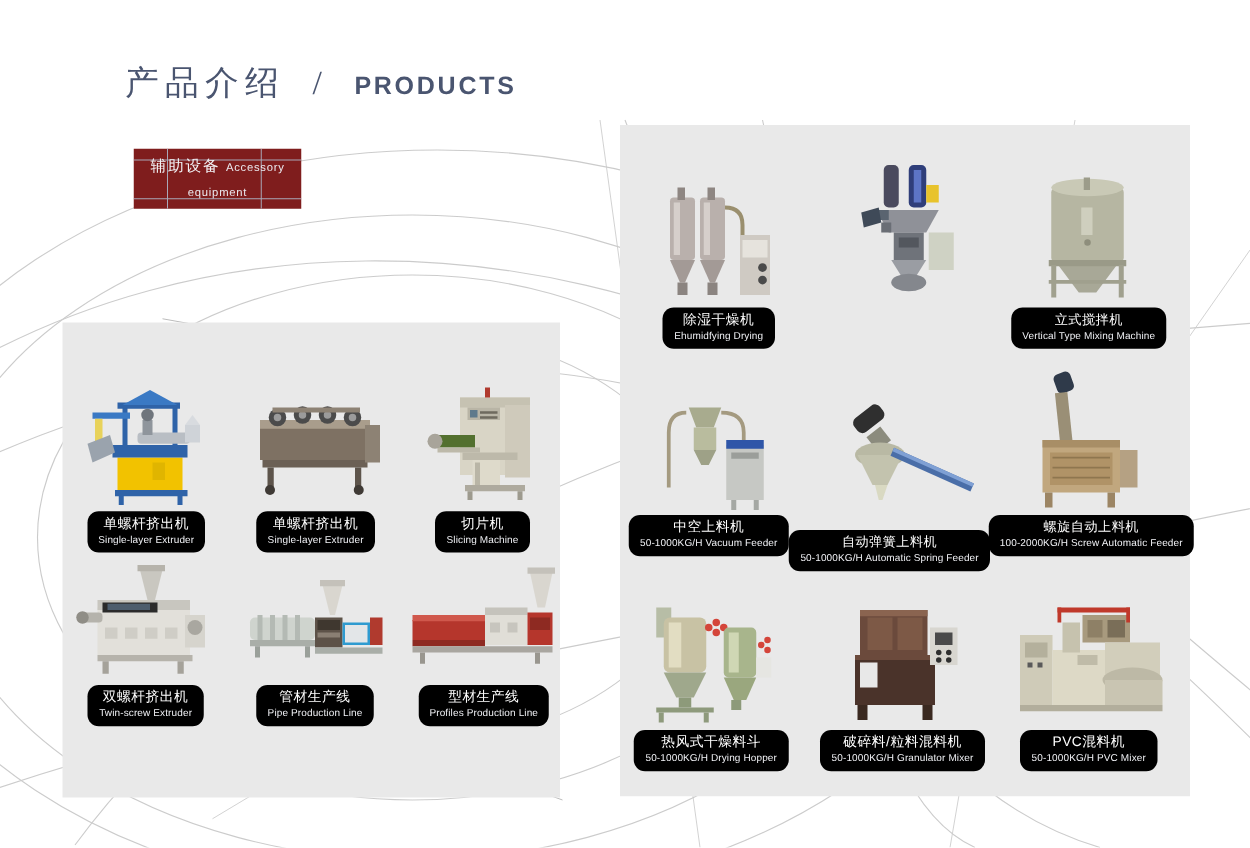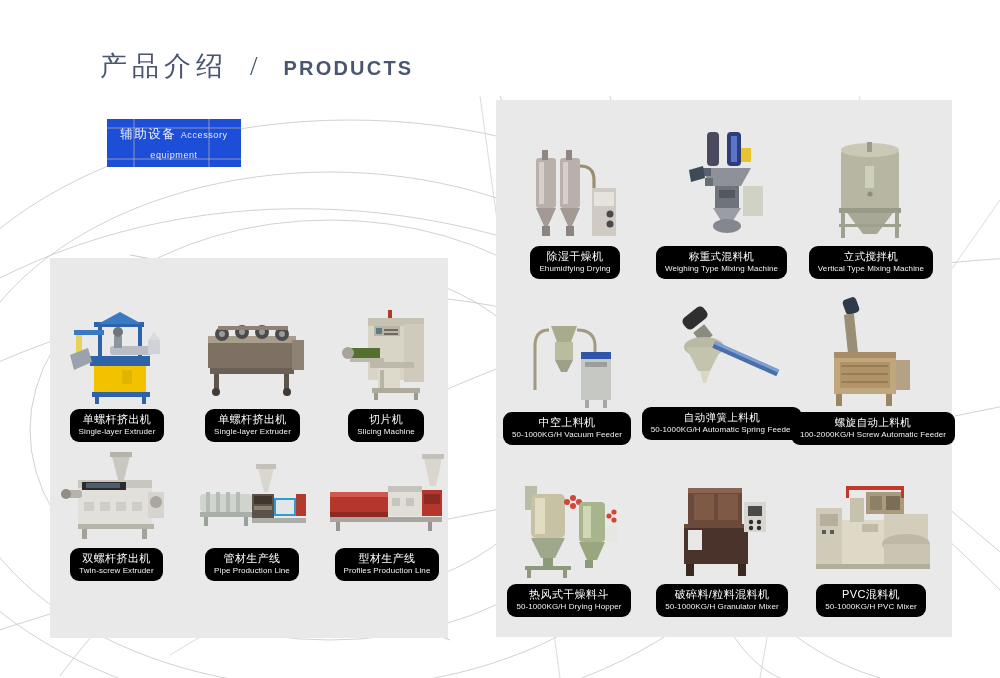--- a/index.html
+++ b/index.html
@@ -27,21 +27,21 @@
     font-size:27px;color:#4a5570;letter-spacing:5px;font-weight:400;
   }
   .title-slash{font-family:"Liberation Serif",serif;font-size:27px;color:#4a5570;margin-left:-4px;}
   .title-en{
     font-size:20px;color:#4a5570;letter-spacing:2.2px;font-weight:700;
   }
 
   
   .accessory-box{
     position:absolute;left:107px;top:119px;width:134px;height:48px;
-    background:#1d4ed8;
+    background:#7f1d1d;
     display:flex;flex-direction:column;align-items:center;justify-content:center;
   }
   .accessory-box .ab-inner{position:relative;z-index:2;text-align:center;line-height:1.25;}
   .accessory-cn{font-size:12.5px;color:#f2f2f5;letter-spacing:1.5px;}
   .accessory-en{font-size:9px;color:#eceaf0;letter-spacing:.6px;margin-top:2px;}
   .ab-grid{position:absolute;left:0;top:0;width:100%;height:100%;z-index:1;}
 
   
   .panel{position:absolute;background:#e9e9e9;}
   #panel-left{left:50px;top:258px;width:398px;height:380px;}
@@ -353,24 +353,20 @@
       <polygon points="46,44 96,44 86,62 56,62" fill="#8f9198"></polygon>
       <rect x="44" y="44" width="12" height="8" fill="#5a6470"></rect>
       <polygon points="34,46 48,42 50,54 36,58" fill="#3f4a58"></polygon>
       <rect x="60" y="62" width="24" height="22" fill="#6f737a"></rect>
       <rect x="64" y="66" width="16" height="8" fill="#53575e"></rect>
       <polygon points="58,84 86,84 76,100 68,100" fill="#9a9da3"></polygon>
       <ellipse cx="72" cy="102" rx="14" ry="7" fill="#84878d"></ellipse>
       <rect x="88" y="62" width="20" height="30" fill="#cfd2c4"></rect>
       <rect x="50" y="54" width="8" height="8" fill="#6a6e75"></rect>
     </svg>
-    <div class="label wide">
-      <span class="l-cn">称重式混料机</span>
-      <span class="l-en">Weighing Type Mixing Machine</span>
-    </div>
   </div>
 
   <div class="product" style="left:803px;top:124px;width:136px;">
     <svg class="art" width="136" height="118" viewBox="0 0 136 118">
       <rect x="38" y="26" width="58" height="60" rx="4" fill="#b6b6a2"></rect>
       <ellipse cx="67" cy="26" rx="29" ry="7" fill="#c9c9b6"></ellipse>
       <rect x="64" y="18" width="5" height="10" fill="#9c9c8a"></rect>
       <rect x="62" y="42" width="9" height="22" fill="#cfcfbe"></rect>
       <circle cx="67" cy="70" r="2.6" fill="#8e8e7c"></circle>
       <polygon points="42,86 92,86 74,110 60,110" fill="#a8a897"></polygon>
@@ -397,21 +393,21 @@
       <rect x="80" y="62" width="22" height="5" fill="#9b9e9a"></rect>
       <rect x="80" y="100" width="4" height="8" fill="#a5a8a4"></rect>
       <rect x="98" y="100" width="4" height="8" fill="#a5a8a4"></rect>
     </svg>
     <div class="label">
       <span class="l-cn">中空上料机</span>
       <span class="l-en">50-1000KG/H  Vacuum Feeder</span>
     </div>
   </div>
 
-  <div class="product" style="left:652px;top:291px;width:140px;">
+  <div class="product" style="left:652px;top:308px;width:140px;align-items:flex-end;">
     <svg class="art" width="140" height="112" viewBox="0 0 140 112">
       <rect x="30" y="20" width="26" height="14" rx="5" fill="#2f2f2f" transform="rotate(-38 43 27)"></rect>
       <rect x="44" y="36" width="14" height="14" fill="#8b8b7d" transform="rotate(-38 51 43)"></rect>
       <ellipse cx="52" cy="56" rx="20" ry="10" fill="#b9b9a4"></ellipse>
       <polygon points="34,56 70,56 58,80 46,80" fill="#c3c3ae"></polygon>
       <polygon points="48,80 58,80 54,92 51,92" fill="#d9d9c2"></polygon>
       <rect x="62" y="50" width="70" height="7" fill="#4a6ea8" transform="rotate(24 62 53)"></rect>
       <rect x="62" y="50" width="70" height="3" fill="#7fa0d4" transform="rotate(24 62 53)"></rect>
     </svg>
     <div class="label wide">

